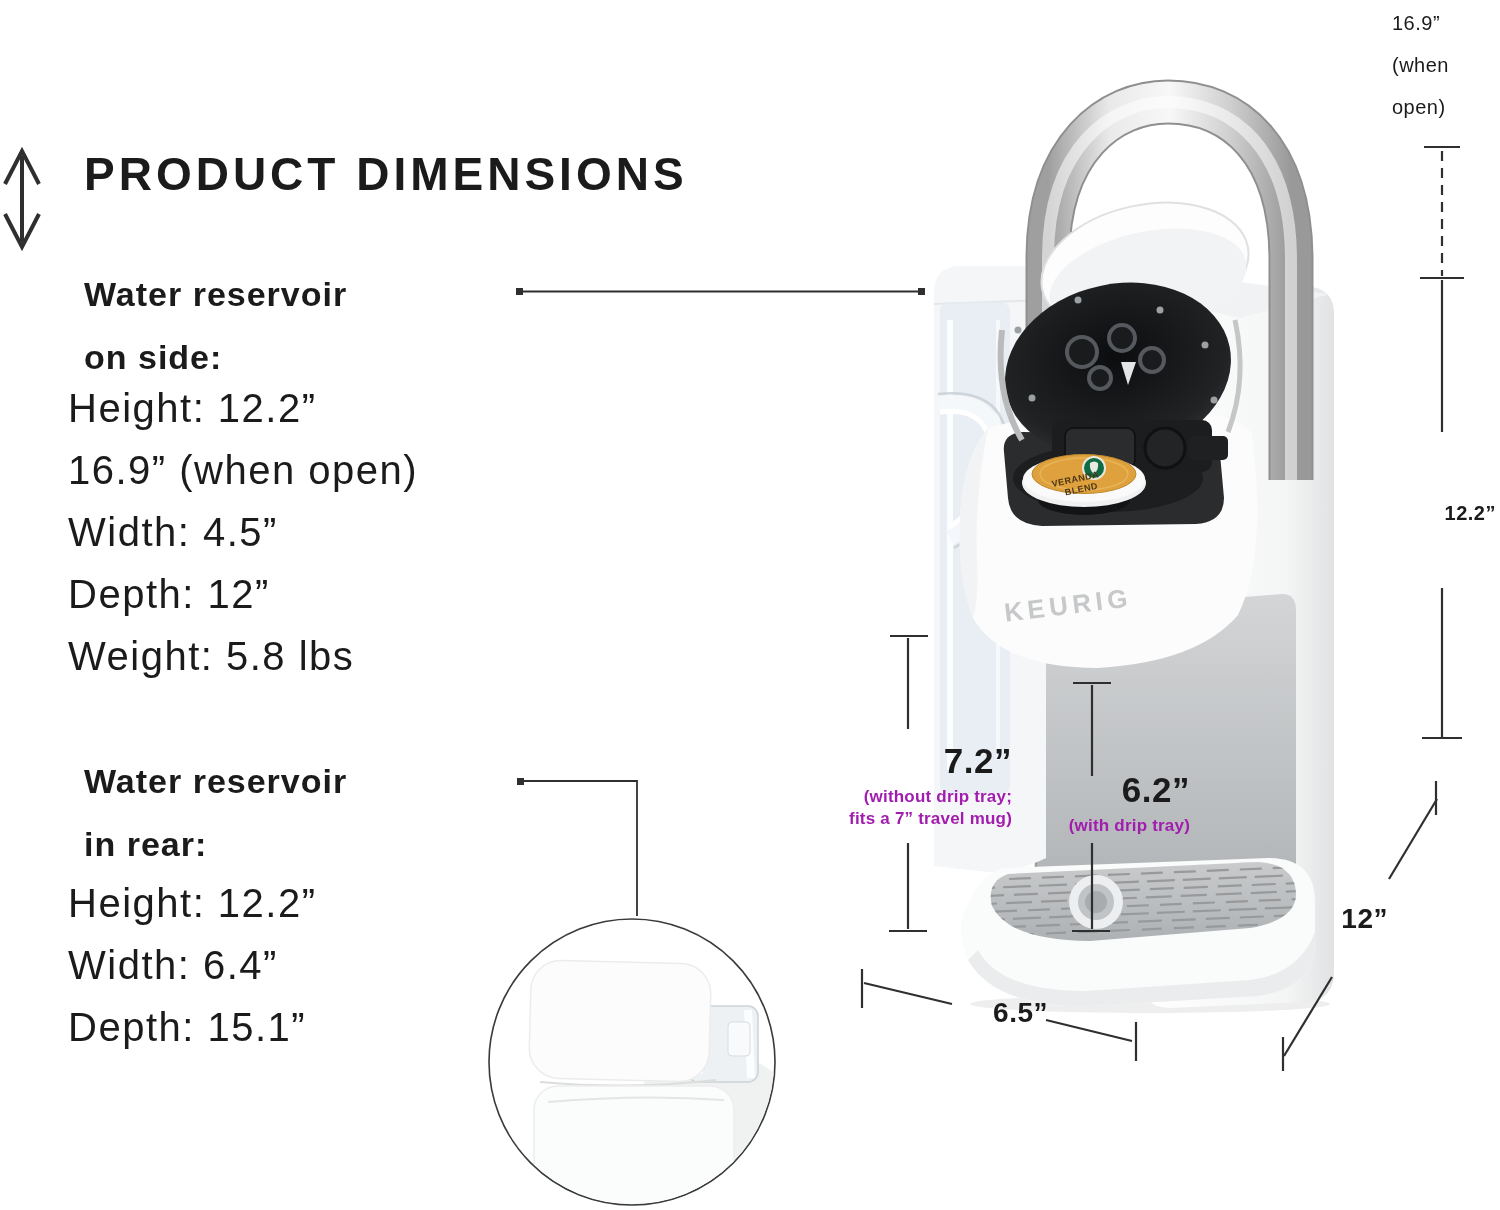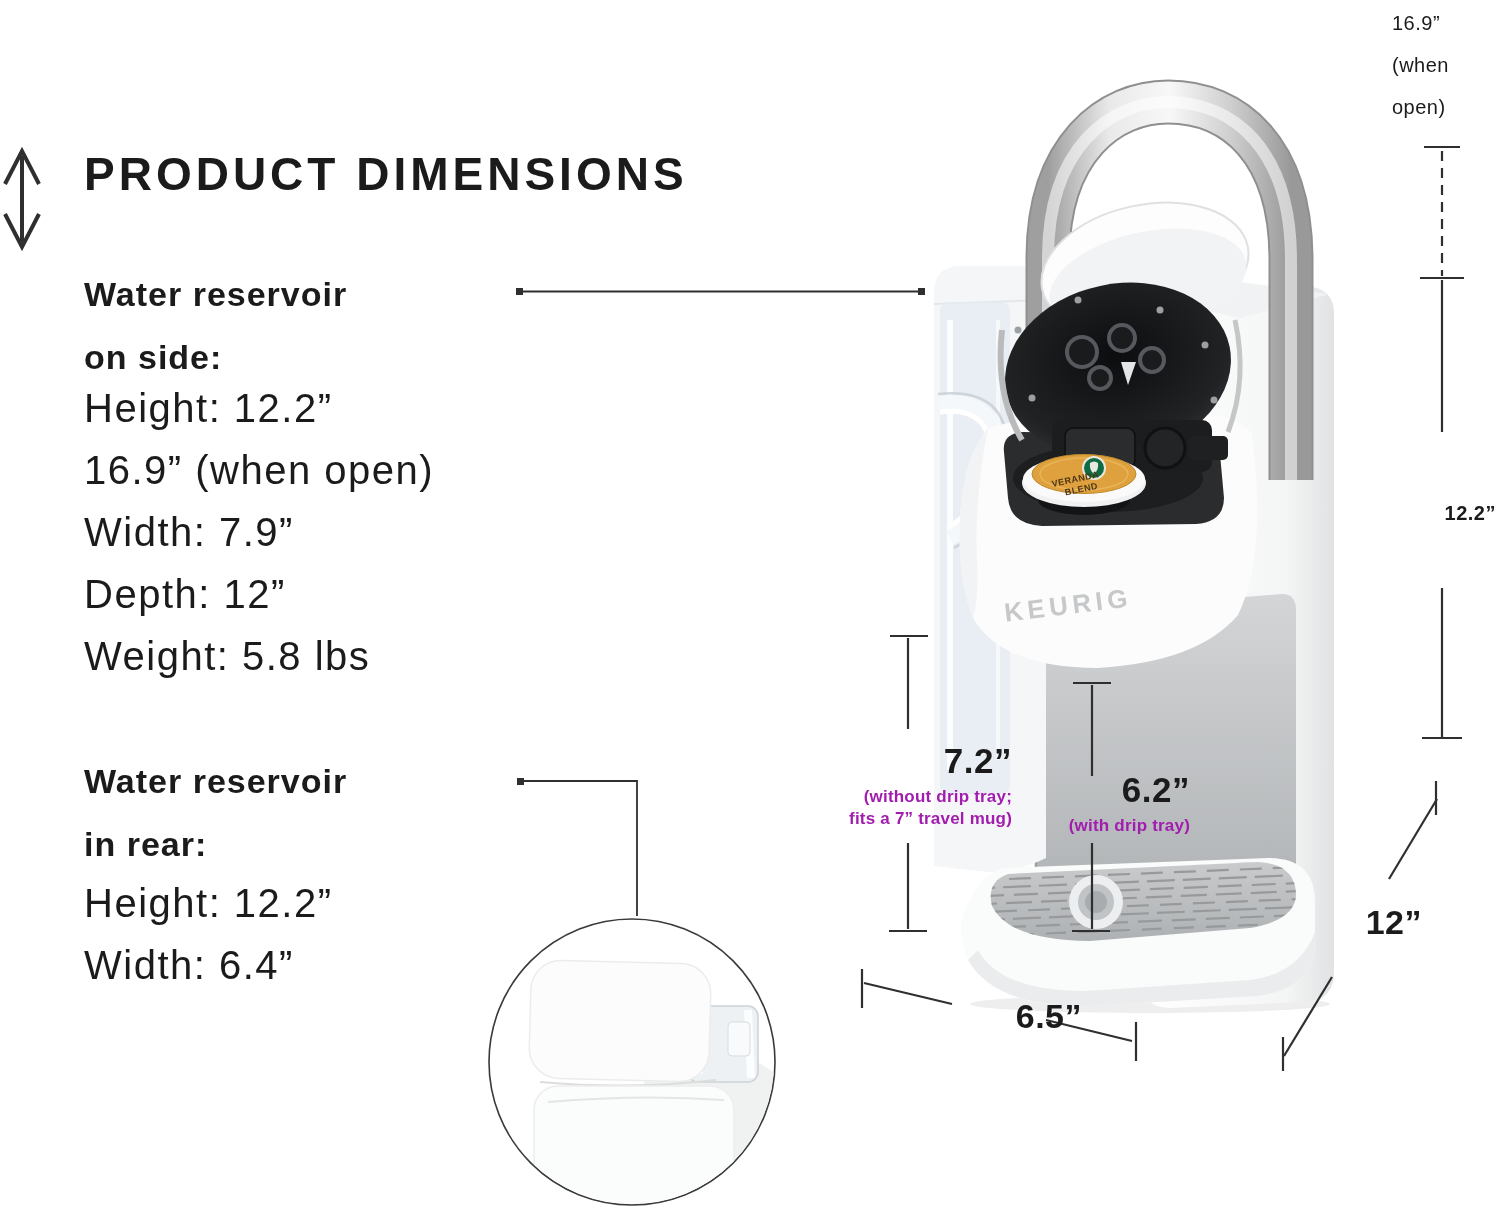--- a/index.html
+++ b/index.html
@@ -2,24 +2,24 @@
 <html><head>
 <meta charset="utf-8">
 <style>
   html,body{margin:0;padding:0;background:#fff;}
   .canvas{position:relative;width:1500px;height:1210px;background:#ffffff;overflow:hidden;
           font-family:"Liberation Sans","DejaVu Sans",sans-serif;color:#1b1b1b;}
   .abs{position:absolute;}
   .title{left:84px;top:147px;font-size:46px;font-weight:700;letter-spacing:4px;white-space:nowrap;}
   .sec-head{left:84px;font-size:34px;font-weight:700;line-height:63px;letter-spacing:1px;white-space:nowrap;}
   .sec-head span{display:block;}
-  .spec-list{left:84px;font-size:40px;font-weight:400;line-height:62px;letter-spacing:1.5px;white-space:nowrap;}
+  .spec-list{left:68px;font-size:40px;font-weight:400;line-height:62px;letter-spacing:1.5px;white-space:nowrap;}
   .dim{white-space:nowrap;}
   .dim-val{font-size:20px;letter-spacing:0.5px;line-height:42px;}
-  .dim-val-lg{font-size:34px;letter-spacing:0.5px;padding-left:34px;}
+  .dim-val-lg{font-size:28px;letter-spacing:0.5px;}
   .dim-val-md{font-size:35px;letter-spacing:0.5px;}
   .dim-note{font-size:17px;line-height:22px;letter-spacing:0.2px;color:#a21caf;}
   .center{text-align:right;font-weight:bold;}
   svg text{font-family:"Liberation Sans","DejaVu Sans",sans-serif;}
 </style>
 </head>
 <body>
 
 <div class="canvas">
 
@@ -246,32 +246,33 @@
 
   <div class="abs title">PRODUCT DIMENSIONS</div>
 
   <div class="abs sec-head" style="top:263px;">
     <span>Water reservoir</span>
     <span>on side:</span>
   </div>
   <div class="abs spec-list" style="top:377px;">
     <div>Height: 12.2”</div>
     <div>16.9” (when open)</div>
-    <div>Width: 7.9”</div>
+    <div>Width: 4.5”</div>
     <div>Depth: 12”</div>
     <div>Weight: 5.8 lbs</div>
   </div>
 
   <div class="abs sec-head" style="top:750px;">
     <span>Water reservoir</span>
     <span>in rear:</span>
   </div>
   <div class="abs spec-list" style="top:872px;">
     <div>Height: 12.2”</div>
     <div>Width: 6.4”</div>
+    <div>Depth: 15.1”</div>
   </div>
 
   <div class="abs dim dim-val" style="left:1392px;top:2px;">
     <div>16.9”</div>
     <div>(when</div>
     <div>open)</div>
   </div>
 
   <div class="abs dim dim-val center" style="left:1396px;top:492px;width:100px;">12.2”</div>
 

